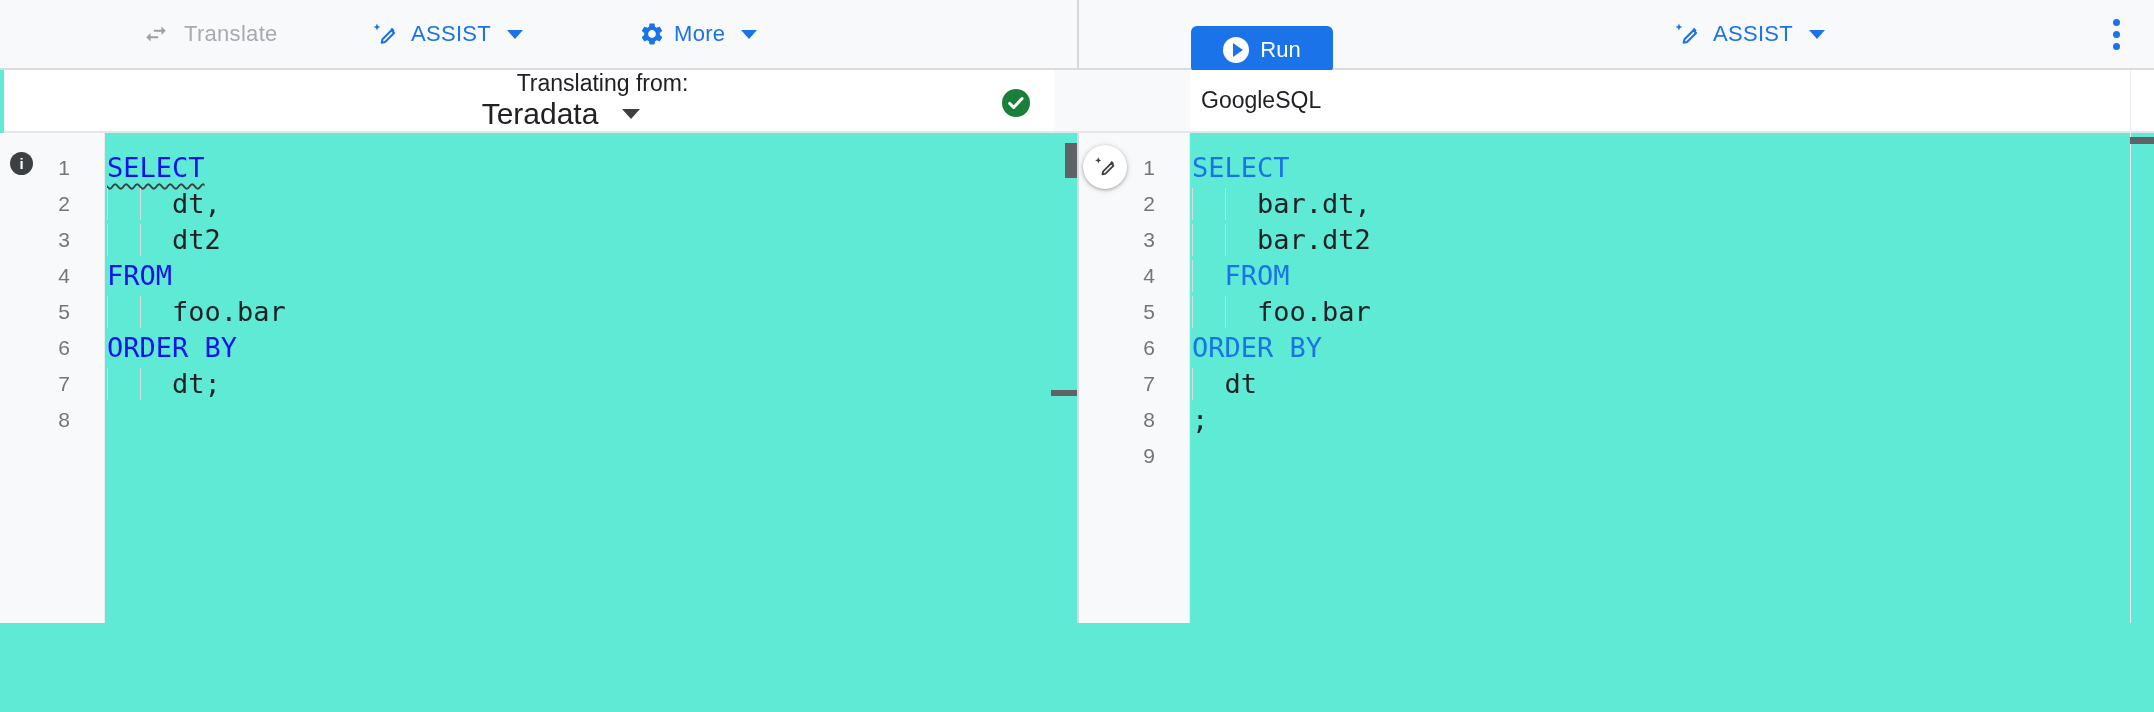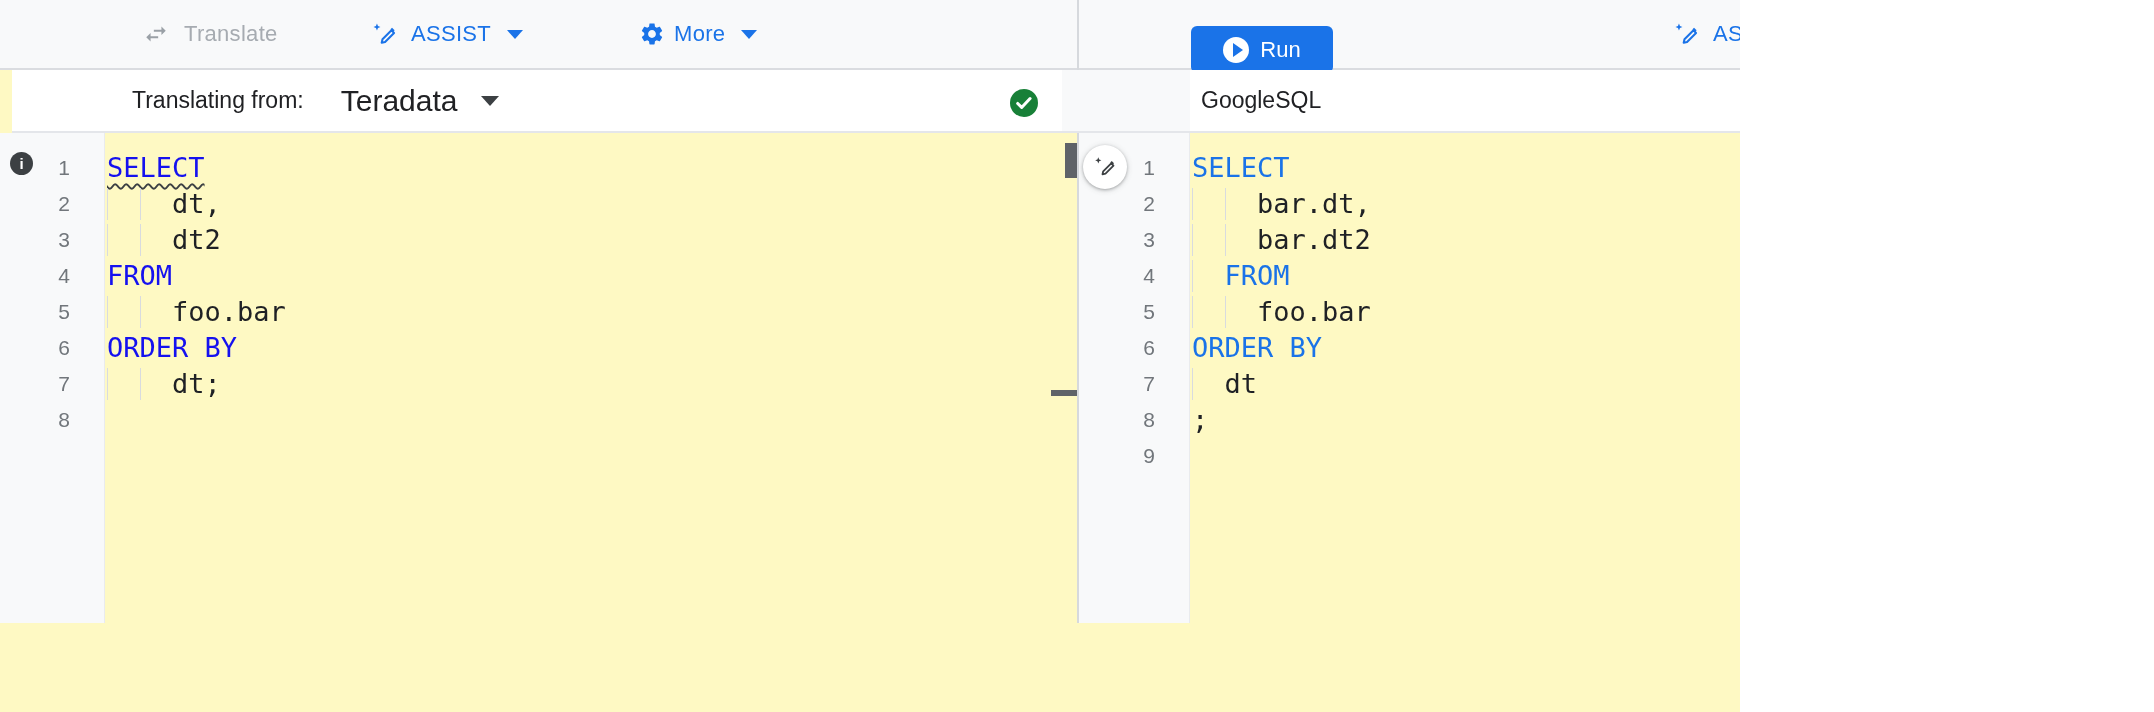--- a/index.html
+++ b/index.html
@@ -1,16 +1,16 @@
 <!DOCTYPE html>
 <html><head>
 <meta charset="utf-8">
 <style>
   html,body{margin:0;padding:0;background:#fff;}
-  .app{position:relative;width:1740px;height:712px;background:#fef9c3;overflow:hidden;
+  .app{position:relative;width:2154px;height:712px;background:#5eead4;overflow:hidden;
        font-family:"Liberation Sans",sans-serif;color:#202124;}
 
   
   .toolbar{position:absolute;left:0;top:0;width:2154px;height:70px;box-sizing:border-box;
            background:#f8f9fa;border-bottom:2px solid #dadce0;}
   .tbtn{position:absolute;top:0;height:68px;display:flex;align-items:center;cursor:pointer;}
   .tbtn .lbl{font-size:22px;font-weight:500;letter-spacing:.3px;}
   .blue{color:#1a73e8;}
   .disabled .lbl{color:#a6abb1;}
   .caret{width:0;height:0;border-left:8px solid transparent;border-right:8px solid transparent;
@@ -22,22 +22,22 @@
   .run-ico::after{content:"";position:absolute;left:10px;top:6px;width:0;height:0;
                   border-left:10px solid #1a73e8;border-top:7px solid transparent;border-bottom:7px solid transparent;}
   .kebab{position:absolute;left:2100px;top:0;width:32px;height:68px;display:flex;flex-direction:column;
          align-items:center;justify-content:center;gap:5px;cursor:pointer;}
   .kebab i{width:7px;height:7px;border-radius:50%;background:#1a73e8;}
 
   
   .divider{position:absolute;left:1077px;top:0;width:2px;height:623px;background:#d6d9dd;}
 
   
-  .lheader{position:absolute;left:12px;top:70px;width:1077px;height:63px;box-sizing:border-box;background:#fff;
-           border-bottom:2px solid #e4e6ea;display:flex;align-items:center;}
+  .lheader{position:absolute;left:4px;top:70px;width:1077px;height:63px;box-sizing:border-box;background:#fff;
+           border-bottom:2px solid #e4e6ea;display:flex;align-items:center;flex-direction:column;}
   .lheader .corner{position:absolute;right:0;top:0;width:27px;height:61px;background:#f8f9fa;}
   .lheader .hlabel{margin-left:120px;font-size:23px;color:#202124;}
   .dialect{display:flex;align-items:center;margin-left:37px;cursor:pointer;color:#202124;}
   .dialect .lbl{font-size:30px;}
   .dialect .dcaret{width:0;height:0;border-left:9px solid transparent;border-right:9px solid transparent;
                    border-top:10px solid #3c4043;margin-left:24px;}
   .check{position:absolute;left:998px;top:19px;width:28px;height:28px;border-radius:50%;background:#188038;}
   .rheader{position:absolute;left:1079px;top:70px;width:1075px;height:63px;box-sizing:border-box;background:#fff;
            border-bottom:2px solid #e4e6ea;}
   .rheader .gstrip{position:absolute;left:0;top:0;width:111px;height:61px;background:#f8f9fa;}

